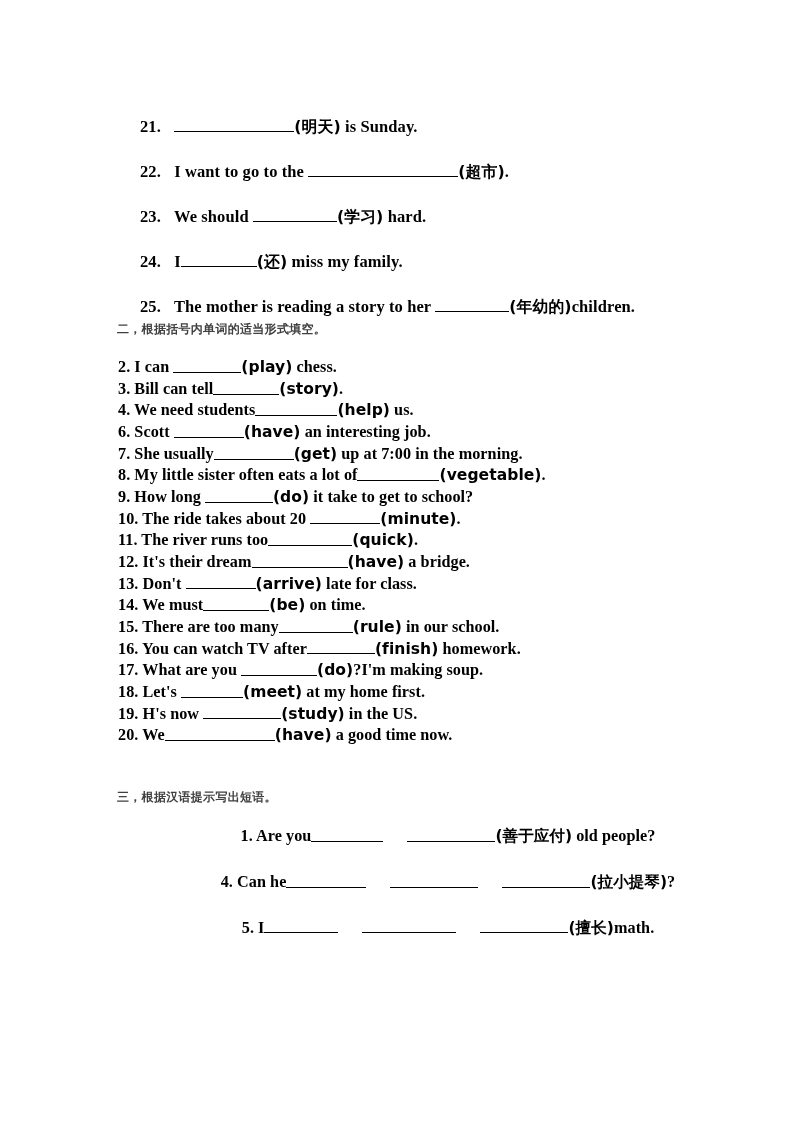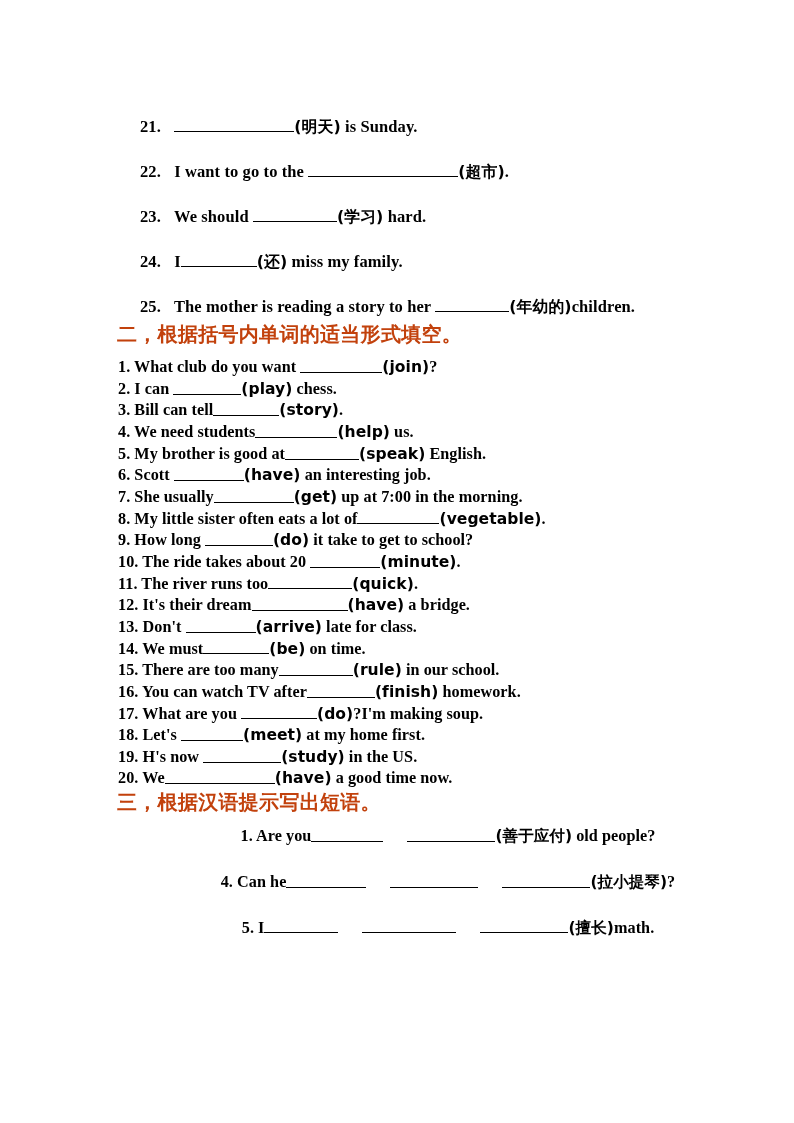--- a/index.html
+++ b/index.html
@@ -40,22 +40,22 @@
   }
   .sec1 .num {
     display: inline-block;
     min-width: 30px;
   }
 
   
   .sec-heading {
     position: absolute;
     font-family: "DejaVu Sans", "Liberation Sans", sans-serif;
-    font-size: 20px;
-    color: #c2410c;
+    font-size: 12px;
+    color: #404040;
     white-space: nowrap;
     letter-spacing: 0.3px;
   }
   #heading-two { left: 117px; top: 309px; }
   #heading-three { left: 117px; top: 777px; }
 
   
   .sec2 {
     position: absolute;
     left: 118px;
@@ -108,25 +108,23 @@
       <div class="q"><span class="num">21.</span> <span class="blank" style="width: 120px;"></span><span class="cn">(明天)</span><span> is Sunday.</span></div>
       <div class="q"><span class="num">22.</span> <span>I want to go to the </span><span class="blank" style="width: 150px;"></span><span class="cn">(超市)</span><span>.</span></div>
       <div class="q"><span class="num">23.</span> <span>We should </span><span class="blank" style="width: 84px;"></span><span class="cn">(学习)</span><span> hard.</span></div>
       <div class="q"><span class="num">24.</span> <span>I</span><span class="blank" style="width: 76px;"></span><span class="cn">(还)</span><span> miss my family.</span></div>
       <div class="q"><span class="num">25.</span> <span>The mother is reading a story to her </span><span class="blank" style="width: 74px;"></span><span class="cn">(年幼的)</span><span>children.</span></div>
     </div>
 
   <div class="sec-heading" id="heading-two">二，根据括号内单词的适当形式填空。</div>
 
   <div class="sec2" id="sec2">
-      <div class="q"><span>1.</span> <span>What club do you want </span><span class="blank" style="width: 82px;"></span><span class="cn">(join)</span><span>?</span></div>
       <div class="q"><span>2.</span> <span>I can </span><span class="blank" style="width: 68px;"></span><span class="cn">(play)</span><span> chess.</span></div>
       <div class="q"><span>3.</span> <span>Bill can tell</span><span class="blank" style="width: 66px;"></span><span class="cn">(story)</span><span>.</span></div>
       <div class="q"><span>4.</span> <span>We need students</span><span class="blank" style="width: 82px;"></span><span class="cn">(help)</span><span> us.</span></div>
-      <div class="q"><span>5.</span> <span>My brother is good at</span><span class="blank" style="width: 74px;"></span><span class="cn">(speak)</span><span> English.</span></div>
       <div class="q"><span>6.</span> <span>Scott </span><span class="blank" style="width: 70px;"></span><span class="cn">(have)</span><span> an interesting job.</span></div>
       <div class="q"><span>7.</span> <span>She usually</span><span class="blank" style="width: 80px;"></span><span class="cn">(get)</span><span> up at 7:00 in the morning.</span></div>
       <div class="q"><span>8.</span> <span>My little sister often eats a lot of</span><span class="blank" style="width: 82px;"></span><span class="cn">(vegetable)</span><span>.</span></div>
       <div class="q"><span>9.</span> <span>How long </span><span class="blank" style="width: 68px;"></span><span class="cn">(do)</span><span> it take to get to school?</span></div>
       <div class="q"><span>10.</span> <span>The ride takes about 20 </span><span class="blank" style="width: 70px;"></span><span class="cn">(minute)</span><span>.</span></div>
       <div class="q"><span>11.</span> <span>The river runs too</span><span class="blank" style="width: 84px;"></span><span class="cn">(quick)</span><span>.</span></div>
       <div class="q"><span>12.</span> <span>It's their dream</span><span class="blank" style="width: 96px;"></span><span class="cn">(have)</span><span> a bridge.</span></div>
       <div class="q"><span>13.</span> <span>Don't </span><span class="blank" style="width: 70px;"></span><span class="cn">(arrive)</span><span> late for class.</span></div>
       <div class="q"><span>14.</span> <span>We must</span><span class="blank" style="width: 66px;"></span><span class="cn">(be)</span><span> on time.</span></div>
       <div class="q"><span>15.</span> <span>There are too many</span><span class="blank" style="width: 74px;"></span><span class="cn">(rule)</span><span> in our school.</span></div>

